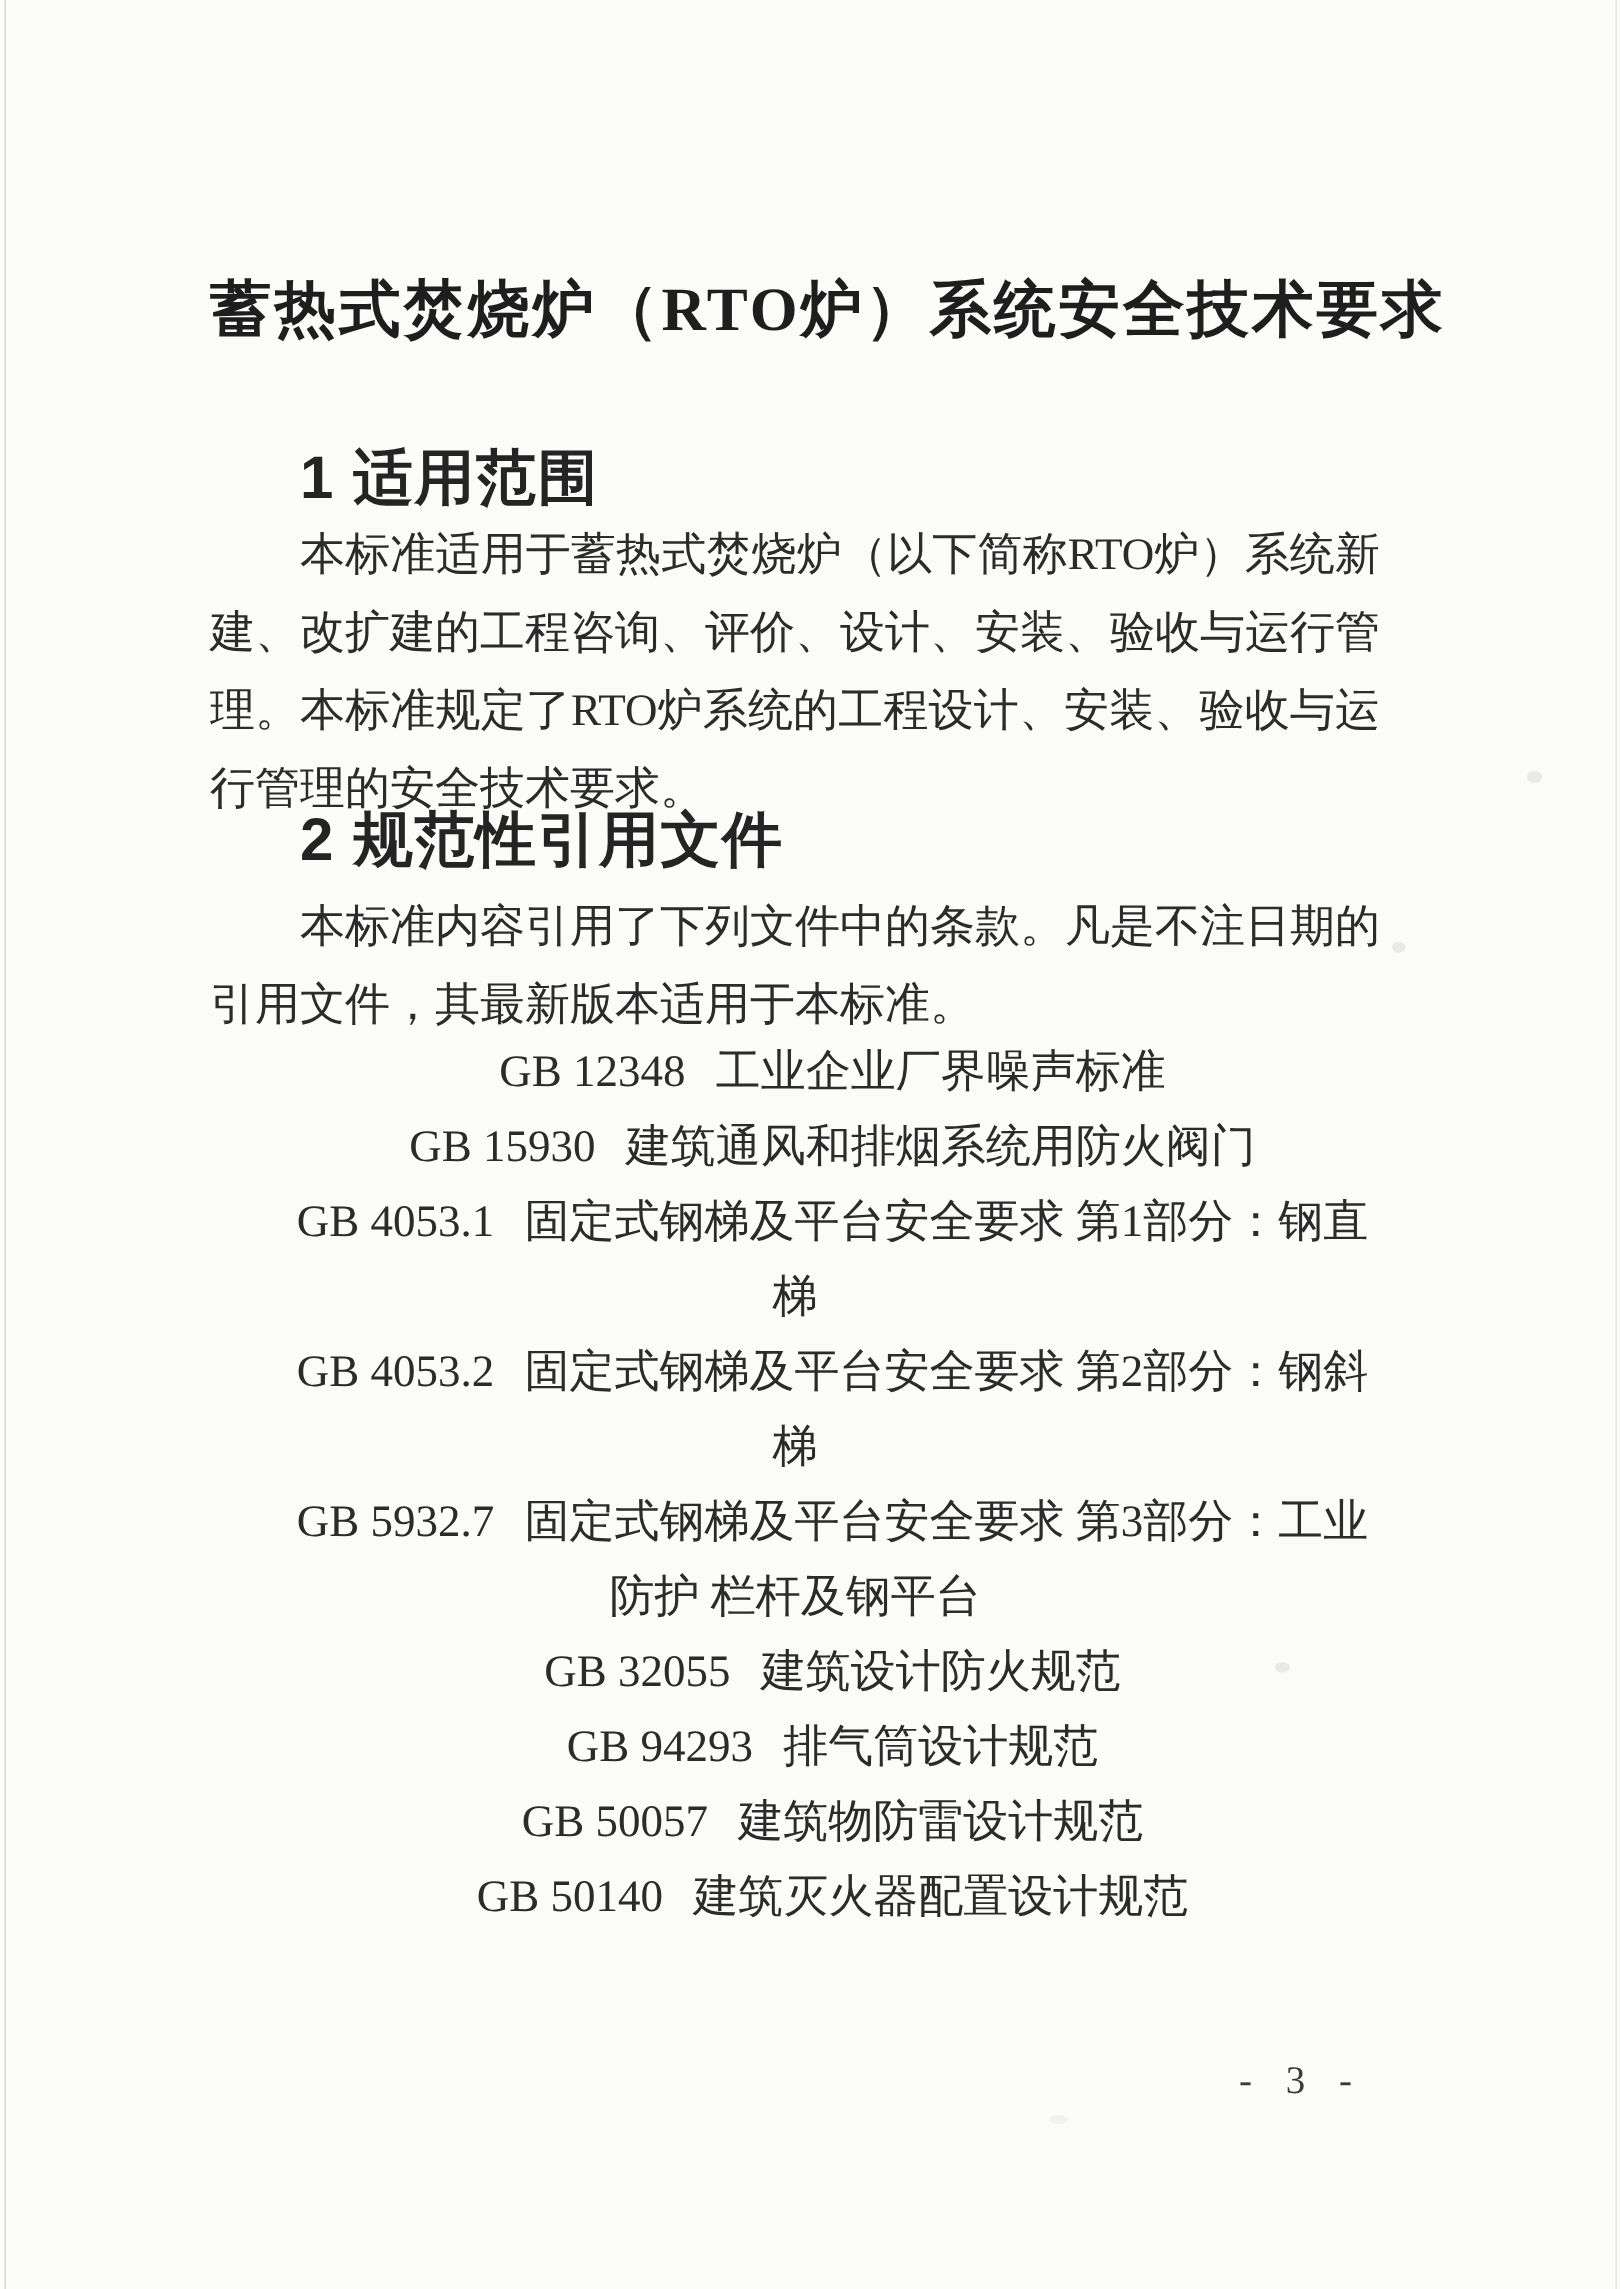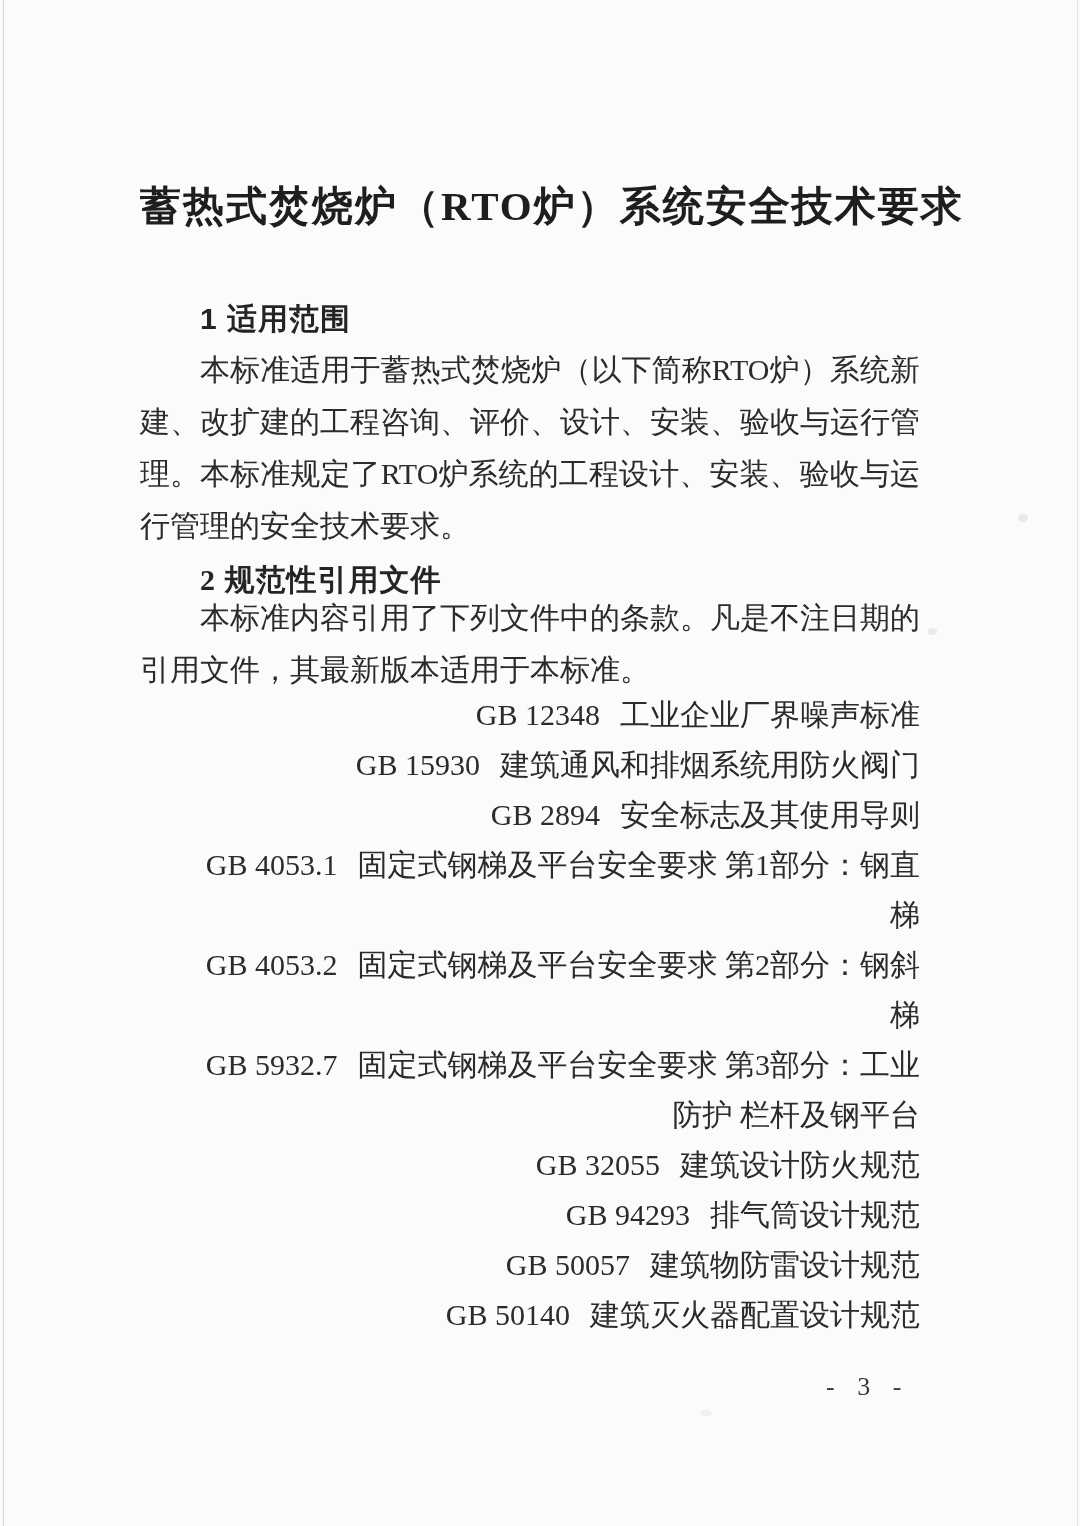--- a/index.html
+++ b/index.html
@@ -48,43 +48,43 @@
     left: 140px;
     width: 780px;
     font-size: 30px;
     line-height: 52px;
     color: var(--ink);
   }
 
   .section-heading {
     font-family: "Liberation Sans", "DejaVu Sans", sans-serif;
     font-weight: 700;
-    font-size: 30px;
+    font-size: 40px;
     letter-spacing: 1px;
     color: #242424;
     text-indent: 60px;
     white-space: nowrap;
   }
   .heading-1 { top: 293px; }
-  .heading-2 { top: 554px; font-family: Liberation Serif, serif; }
+  .heading-2 { top: 534px; }
 
   .body-par {
     text-align: justify;
     text-indent: 60px;
   }
   .par-1 { top: 344px; }
   .par-2 { top: 448px; }
   .par-3 { top: 592px; }
 
   .ref-list {
     top: 690px;
     list-style: none;
     line-height: 50px;
   }
-  .ref-item { text-indent: 50px; text-align: right; }
+  .ref-item { text-indent: 50px; text-align: center; }
   .ref-code { margin-right: 20px; }
 
   .page-number {
     position: absolute;
     left: 826px;
     top: 1372px;
     font-size: 26px;
     letter-spacing: 8px;
     color: #3a3a3a;
     white-space: nowrap;
@@ -127,23 +127,20 @@
   <p class="content body-par par-3">本标准内容引用了下列文件中的条款。凡是不注日期的引用文件，其最新版本适用于本标准。</p>
 
   <ul class="content ref-list">
     <li class="ref-item">
       <span class="ref-code">GB 12348</span><span>工业企业厂界噪声标准</span>
     </li>
     <li class="ref-item">
       <span class="ref-code">GB 15930</span><span>建筑通风和排烟系统用防火阀门</span>
     </li>
     <li class="ref-item">
-      <span class="ref-code">GB 2894</span><span>安全标志及其使用导则</span>
-    </li>
-    <li class="ref-item">
       <span class="ref-code">GB 4053.1</span><span>固定式钢梯及平台安全要求 第1部分：钢直梯</span>
     </li>
     <li class="ref-item">
       <span class="ref-code">GB 4053.2</span><span>固定式钢梯及平台安全要求 第2部分：钢斜梯</span>
     </li>
     <li class="ref-item">
       <span class="ref-code">GB 5932.7</span><span>固定式钢梯及平台安全要求 第3部分：工业防护 栏杆及钢平台</span>
     </li>
     <li class="ref-item">
       <span class="ref-code">GB 32055</span><span>建筑设计防火规范</span>

